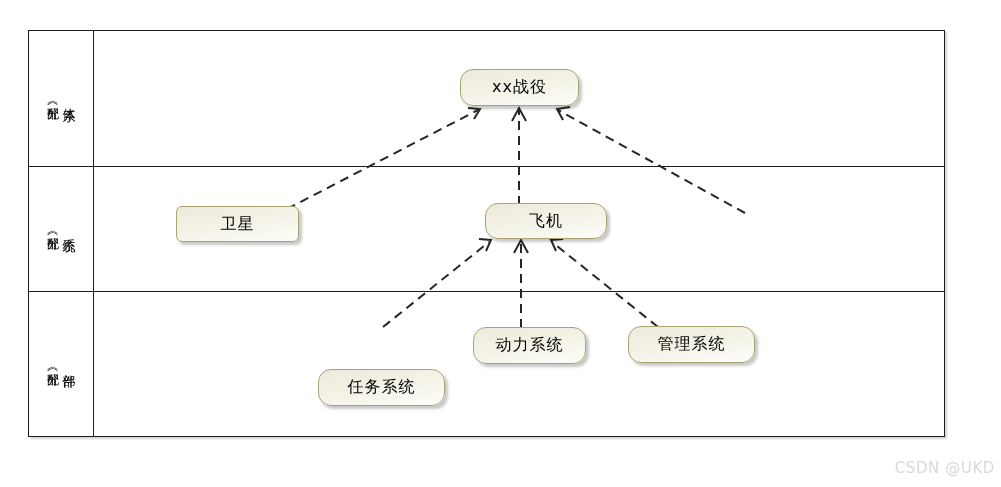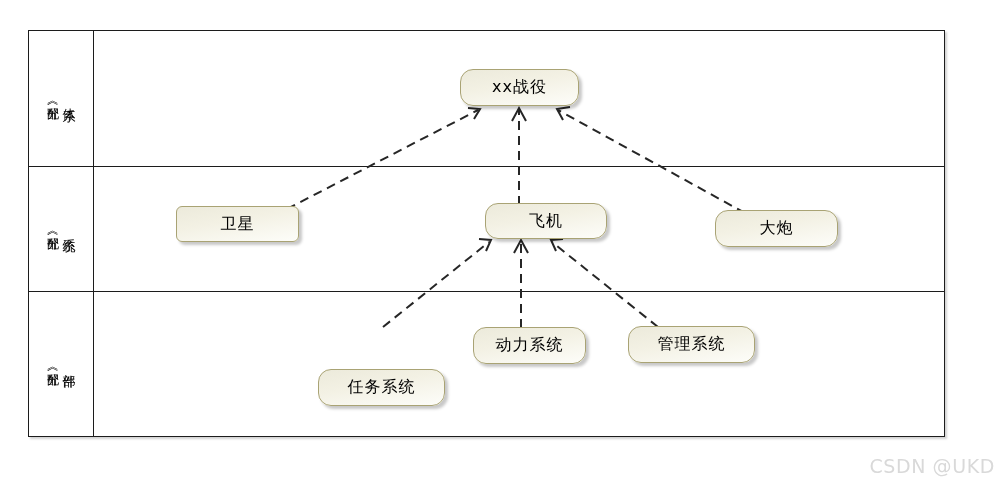--- a/index.html
+++ b/index.html
@@ -112,21 +112,21 @@
     stroke-width: 2;
     stroke-linecap: butt;
     fill: none;
   }
 
   
   .watermark {
     position: absolute;
     right: 6px;
     bottom: 10px;
-    font-size: 19px;
+    font-size: 15px;
     color: #d9d9d9;
     letter-spacing: 0.6px;
     user-select: none;
   }
 </style>
 </head>
 <body>
 
 <div id="canvas">
 
@@ -191,23 +191,20 @@
   </div>
 
   <div class="node" style="left:176px; top:206px; width:123px; height:36px;border-radius:6px;">
     <span>卫星</span>
   </div>
 
   <div class="node" style="left:485px; top:203px; width:122px; height:36px;">
     <span>飞机</span>
   </div>
 
-  <div class="node" style="left:715px; top:210px; width:123px; height:37px;">
-    <span>大炮</span>
-  </div>
 
   <div class="node" style="left:318px; top:326px; width:127px; height:37px;margin-top:43px;">
     <span>任务系统</span>
   </div>
 
   <div class="node" style="left:473px; top:327px; width:113px; height:37px;">
     <span>动力系统</span>
   </div>
 
   <div class="node" style="left:628px; top:326px; width:127px; height:37px;">

